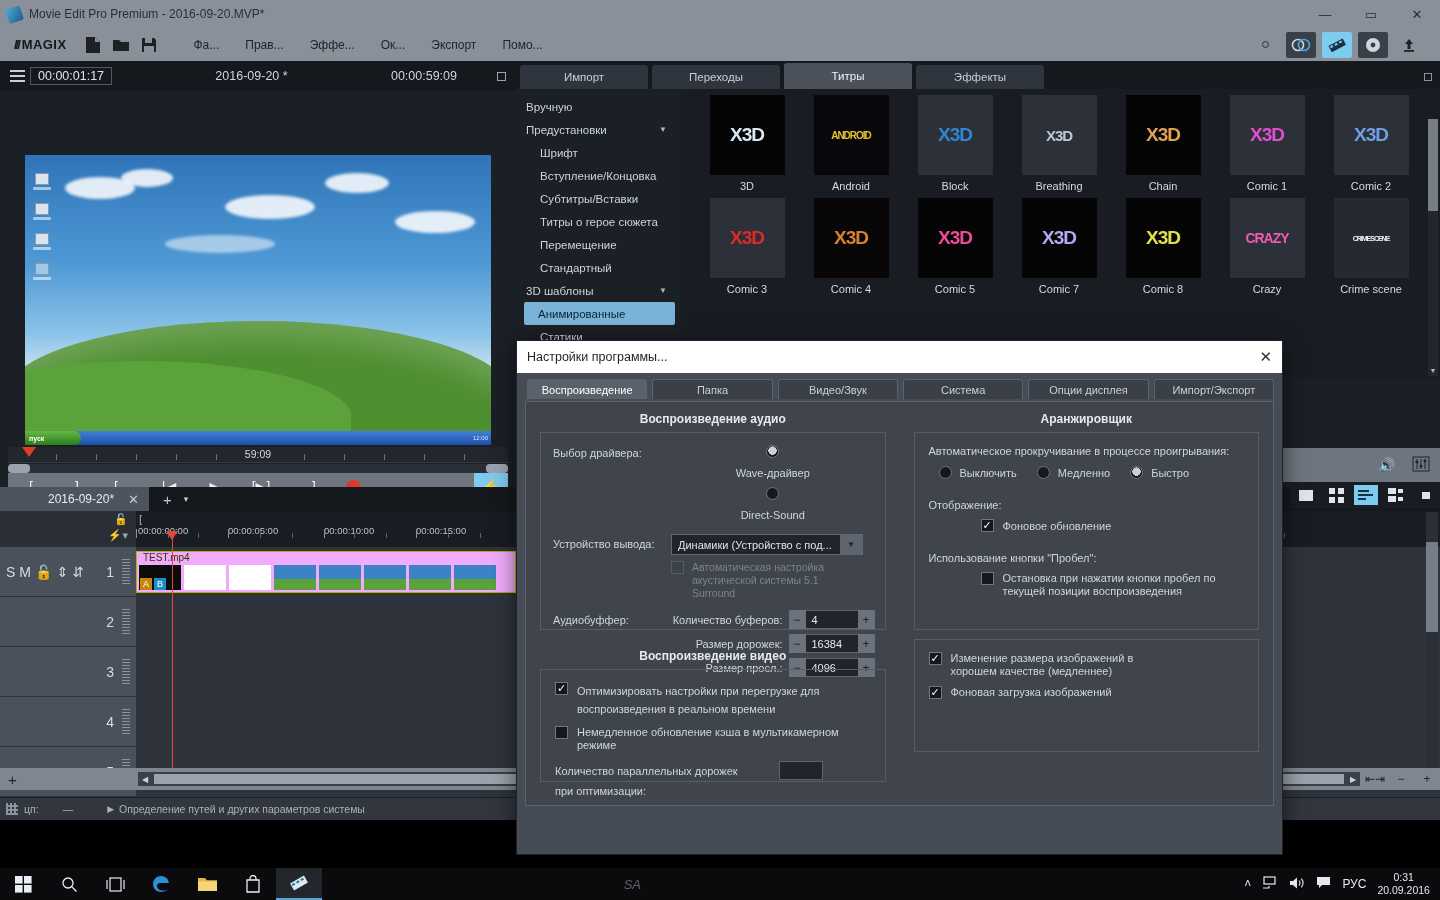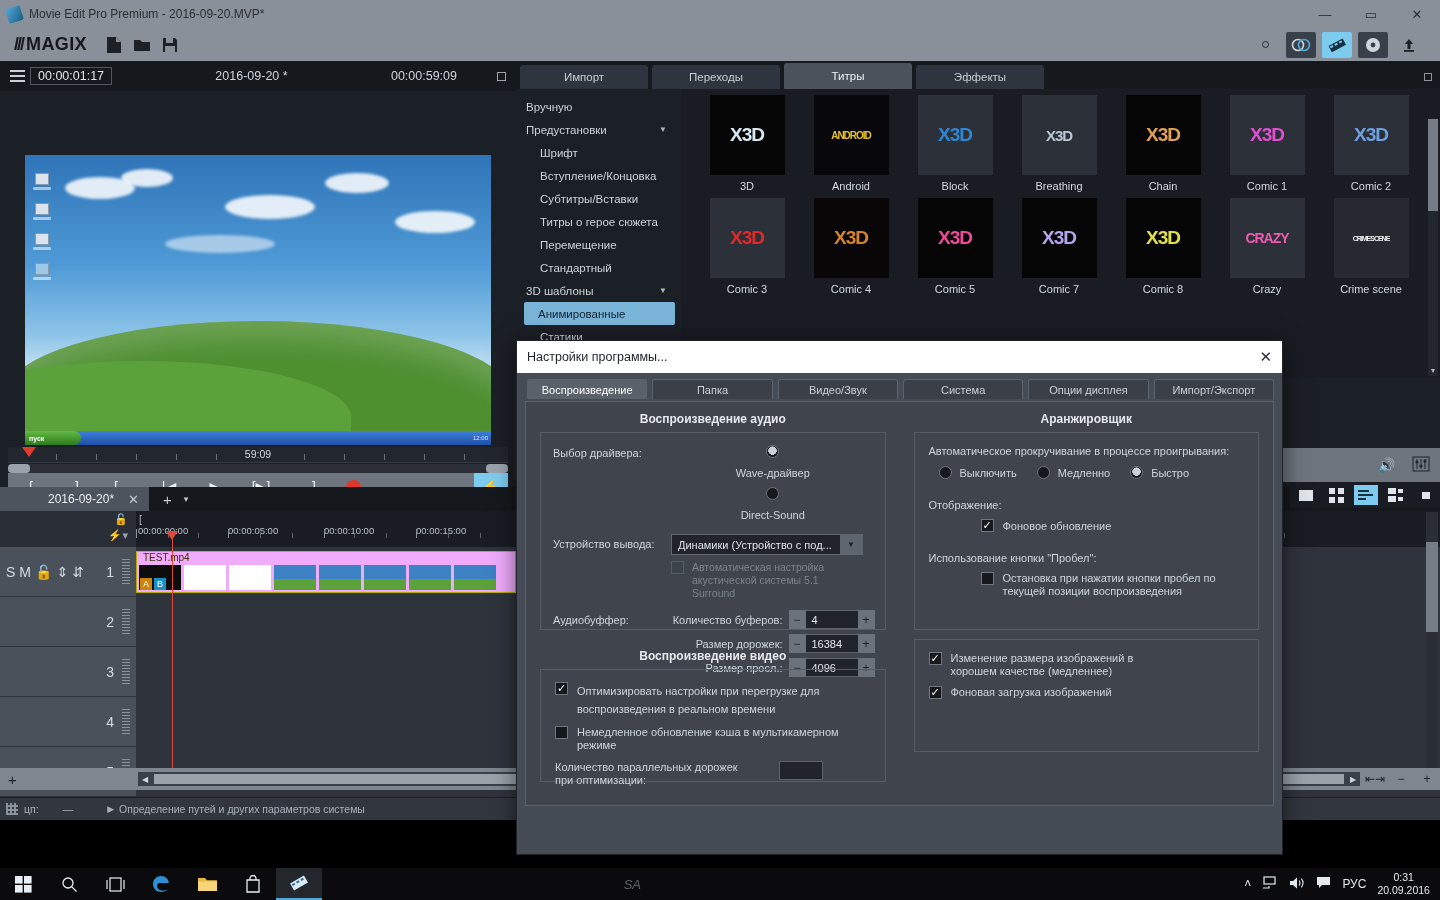--- a/index.html
+++ b/index.html
@@ -9,21 +9,21 @@
   
   #app { position:absolute; left:0; top:0; width:1440px; height:820px; background:#1b1f26; }
   #titlebar { height:28px; background:#8a9099; display:flex; align-items:center; padding:0 0 0 7px; }
   #titlebar .tb-ico { width:15px; height:15px; margin-right:7px; background:linear-gradient(135deg,#4fa8d8,#1a5d86); border-radius:2px; transform:rotate(-18deg); }
   #titlebar .tb-text { color:#2b2f35; font-size:12px; }
   #titlebar .tb-btns { margin-left:auto; display:flex; height:28px; }
   #titlebar .tb-btns div { width:46px; display:flex; align-items:center; justify-content:center; color:#2b2f35; font-size:13px; }
 
   
   #menubar { height:33px; background:#8a9099; display:flex; align-items:center; padding:0 8px; }
-  .magix-logo { font-weight:bold; font-size:18px; color:#15181c; letter-spacing:.4px; margin:0 14px 0 6px; }
+  .magix-logo { font-weight:bold; font-size:13px; color:#15181c; letter-spacing:.4px; margin:0 14px 0 6px; }
   .magix-logo i { font-style:normal; letter-spacing:-2px; margin-right:3px; }
   .mico { width:26px; height:24px; display:flex; align-items:center; justify-content:center; margin-right:2px; }
   .menu-items { display:flex; margin-left:16px; }
   .menu-items span { color:#1f2328; font-size:12px; padding:3px 13px; cursor:default; }
   .menu-right { margin-left:auto; display:flex; align-items:center; gap:6px; padding-right:8px; }
   .menu-right .sq { width:30px; height:26px; display:flex; align-items:center; justify-content:center; border-radius:2px; }
   .menu-right .sq.dark { background:#3a4049; }
   .menu-right .sq.hl { background:#7ecbf0; }
 
   
@@ -207,20 +207,28 @@
       <svg width="18" height="16" viewBox="0 0 18 16">
           <path d="M1 3h6l2 2h8v9H1z" fill="#1d2126"></path>
         </svg>
     </div>
     <div class="mico">
       <svg width="16" height="16" viewBox="0 0 16 16">
           <path d="M1 1h12l2 2v12H1z" fill="#1d2126"></path>
           <rect x="4" y="1" width="7" height="5" fill="#8a9099"></rect>
           <rect x="3" y="9" width="10" height="6" fill="#8a9099"></rect>
         </svg>
+    </div>
+    <div class="menu-items">
+      <span>Фа...</span>
+      <span>Прав...</span>
+      <span>Эффе...</span>
+      <span>Ок...</span>
+      <span>Экспорт</span>
+      <span>Помо...</span>
     </div>
     <div class="menu-right">
       <div class="sq">
           <svg width="7" height="7">
             <circle cx="3.5" cy="3.5" r="3" fill="none" stroke="#2b3036"></circle>
           </svg>
         </div>
       <div class="sq dark">
           <svg width="20" height="14" viewBox="0 0 20 14">
             <circle cx="7" cy="7" r="5.5" fill="none" stroke="#cfd6dd" stroke-width="1.6"></circle>
@@ -767,21 +775,21 @@
         <div class="sec-box" style="height:113px;padding:12px 10px 0 14px;">
           <div style="display:flex;gap:9px">
             <span class="ckbx">✓</span>
             <span class="flabel" style="line-height:18px;max-width:262px">Оптимизировать настройки при перегрузке для воспроизведения в реальном времени</span>
           </div>
           <div style="display:flex;gap:9px;margin-top:8px">
             <span class="ckbx"></span>
             <span class="flabel" style="line-height:13px">Немедленное обновление кэша в мультикамерном режиме</span>
           </div>
           <div style="display:flex;align-items:flex-start;gap:10px;margin-top:9px">
-            <span class="flabel" style="line-height:13px;max-width:200px">Количество параллельных дорожек при оптимизации:</span>
+            <span class="flabel" style="line-height:20px;max-width:200px">Количество параллельных дорожек при оптимизации:</span>
             <span style="width:44px;height:19px;background:#21252b;border:1px solid #5c636c;display:block;margin-left:auto;margin-right:52px"></span>
           </div>
         </div>
       </div>
 
       <div style="position:absolute;right:0;top:237px;width:50%;">
         <div class="sec-box" style="height:113px;padding:12px 12px 0 14px;">
           <div style="display:flex;gap:9px">
             <span class="ckbx">✓</span>
             <span class="flabel" style="line-height:13px;max-width:200px">Изменение размера изображений в хорошем качестве (медленнее)</span>

